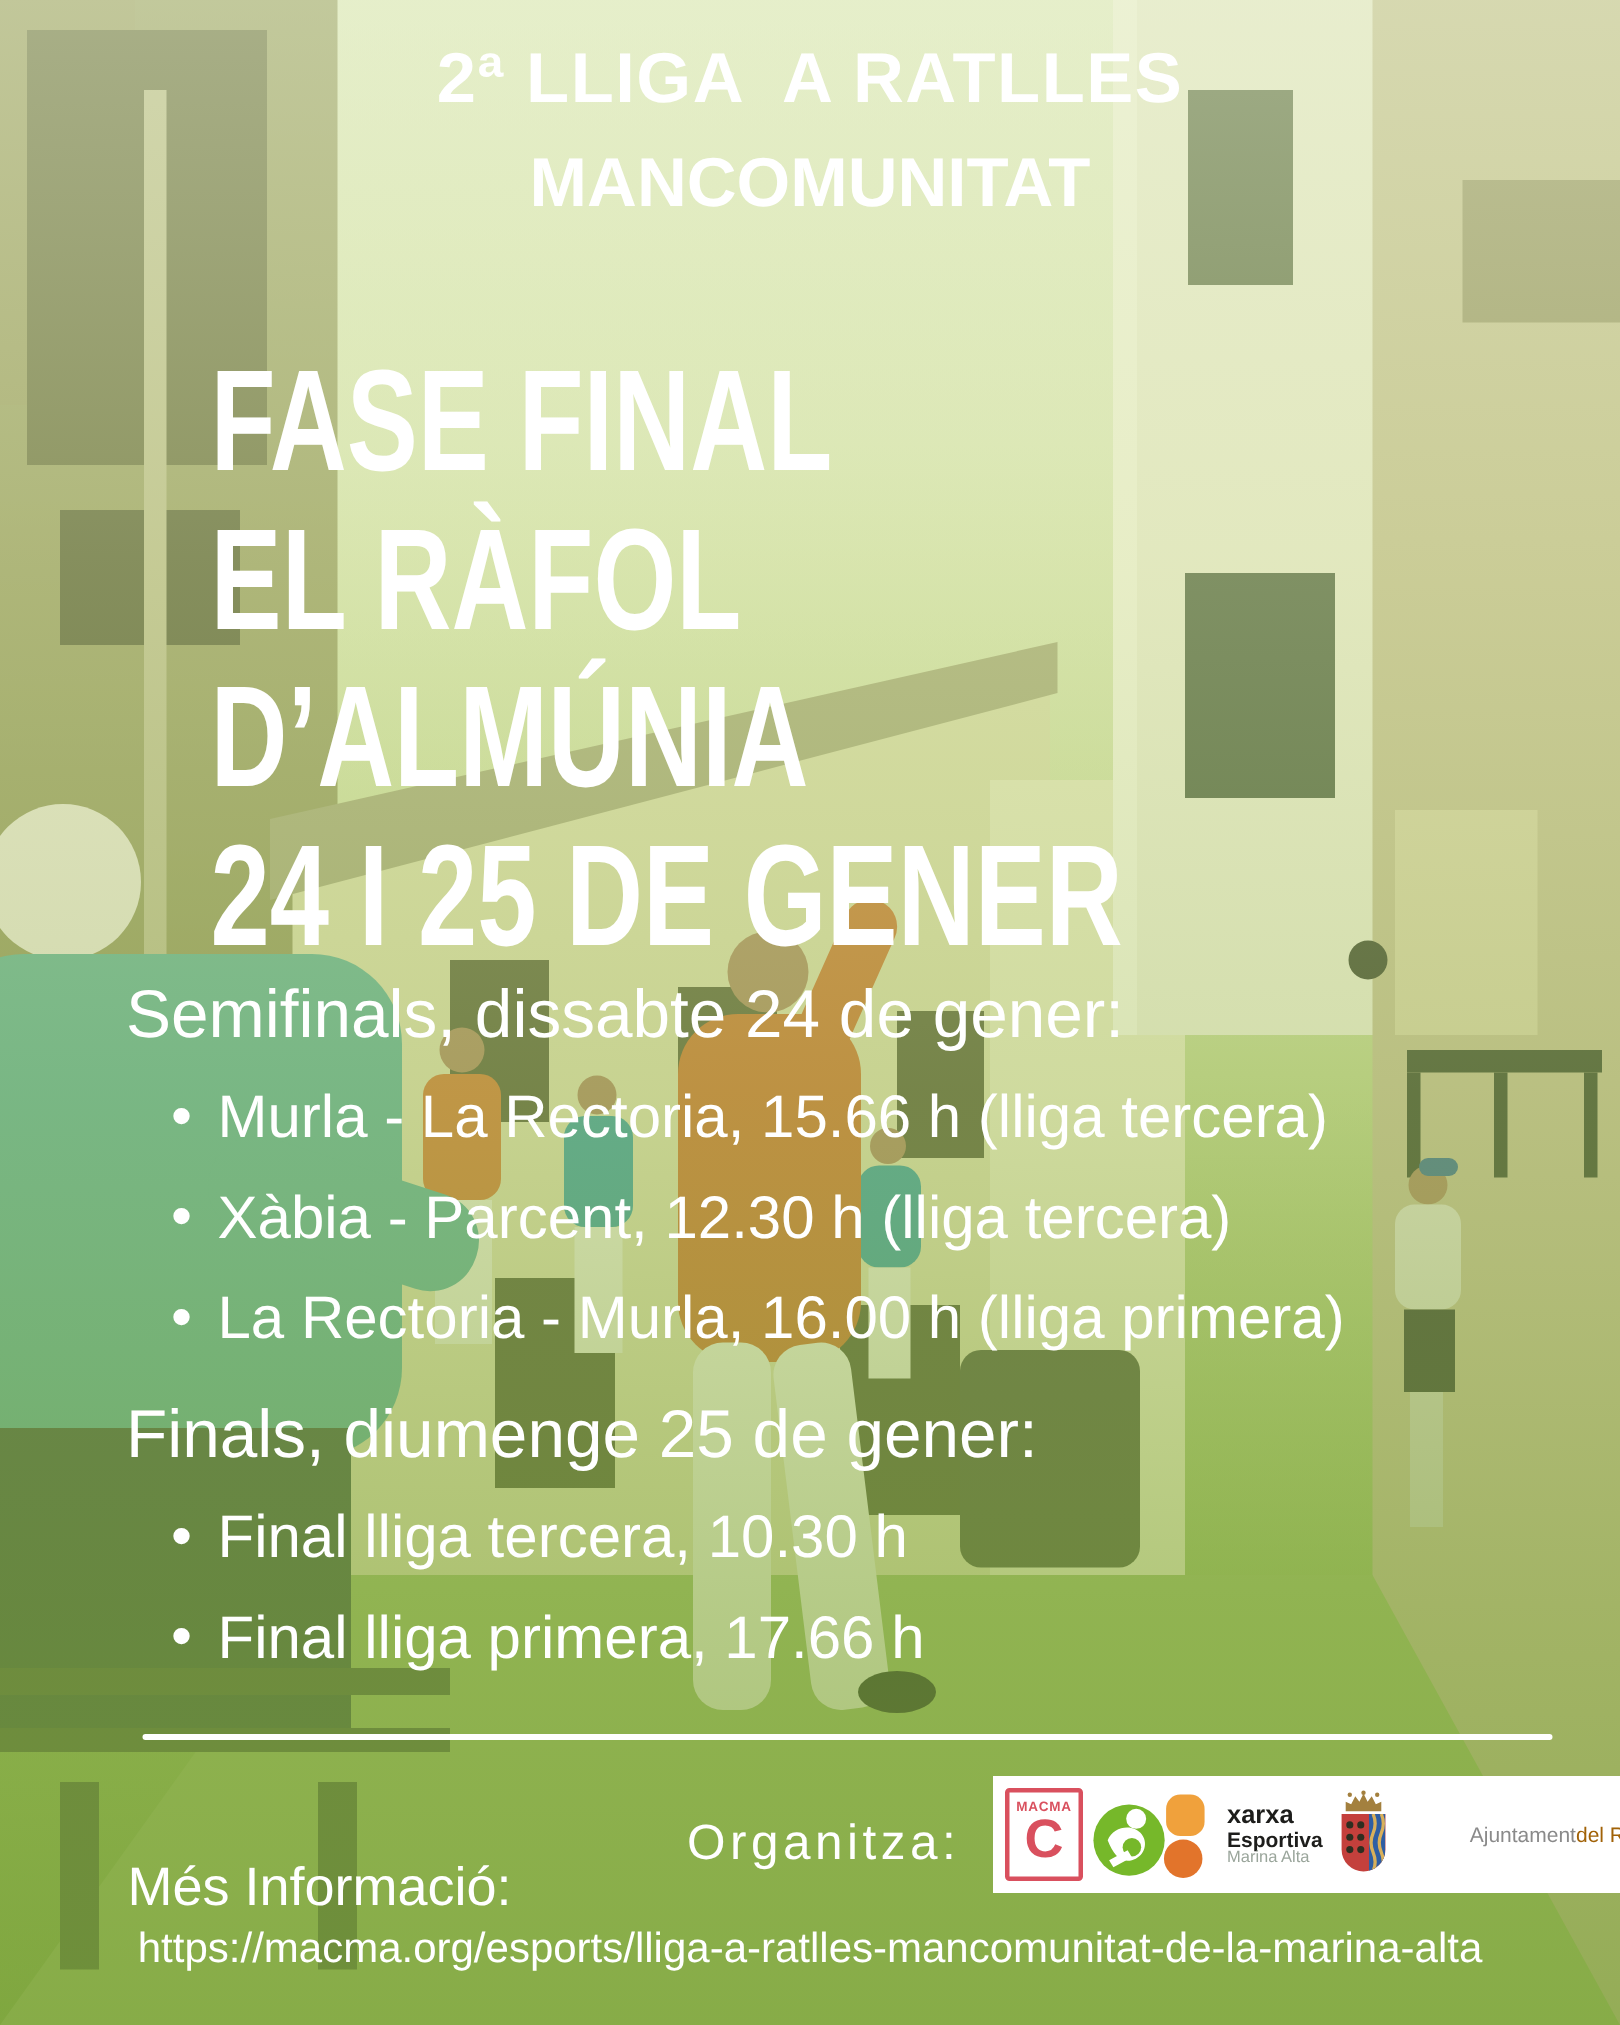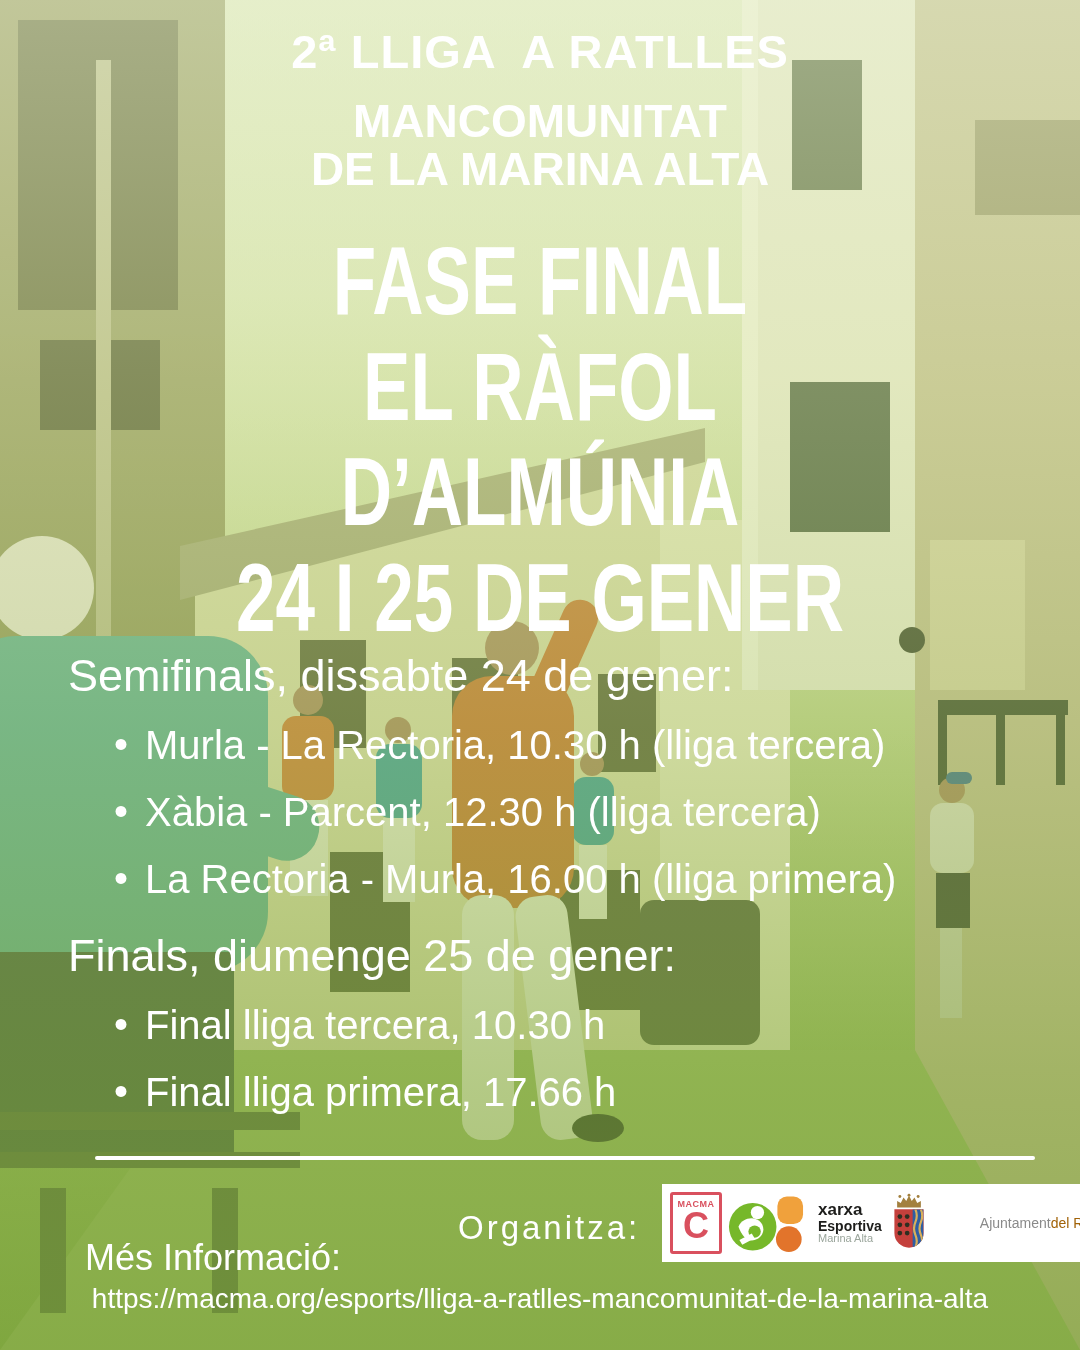--- a/index.html
+++ b/index.html
@@ -23,30 +23,30 @@
   }
   .content { position: absolute; inset: 0; z-index: 2; color: #ffffff; }
 
   
   .header { position: absolute; top: 24px; left: 0; right: 0; text-align: center; font-weight: 700; }
   .header .h1 { font-size: 47px; letter-spacing: 1px; margin-bottom: 18px; white-space: pre-wrap; }
   .header .h2 { font-size: 46px; line-height: 1.05; }
   .header .h3 { font-size: 46px; line-height: 1.05; }
 
   
-  .big { position: absolute; top: 228px; left: 0; right: 0; text-align: center; font-weight: 700; }
+  .big { position: absolute; top: 228px; left: 0; right: 0; font-weight: 700; }
   .big .line {
     font-size: 96px; line-height: 1.10;
     transform: scaleX(0.74); transform-origin: center;
     white-space: nowrap;
   }
 
   
   .schedule { position: absolute; top: 650px; left: 68px; right: 28px; }
-  .sched-heading { font-size: 45px; font-weight: 400; margin: 0 0 20px 0; }
+  .sched-heading { font-size: 45px; font-weight: 400; margin: 0 0 20px 16px; }
   .sched-heading.second { margin-top: 26px; }
   .schedule ul { list-style: none; margin: 0; padding: 0; }
   .schedule li { position: relative; padding-left: 77px; font-size: 40px; line-height: 1.18; margin-bottom: 20px; }
   .schedule li .dot { position: absolute; left: 46px; top: -1px; font-size: 40px; }
 
   
   .divider { position: absolute; top: 1156px; left: 95px; width: 940px; height: 4px; background: #ffffff; border-radius: 2px; }
   .mesinfo { position: absolute; top: 1222px; left: 85px; font-size: 36px; margin-top: 15px; }
   .organitza { position: absolute; top: 1209px; left: 458px; font-size: 33px; letter-spacing: 3px; }
   .logobox {
@@ -160,34 +160,33 @@
   </g>
 </svg>
 
 <div class="overlay"></div>
 
 <div class="content">
 
   <div class="header">
     <div class="h1">2ª LLIGA  A RATLLES</div>
     <div class="h2">MANCOMUNITAT</div>
-    <div class="h3">DE LA MARINA ALTA</div>
   </div>
 
   <div class="big">
     <div class="line">FASE FINAL</div>
     <div class="line">EL RÀFOL</div>
     <div class="line">D’ALMÚNIA</div>
     <div class="line">24 I 25 DE GENER</div>
   </div>
 
   <div class="schedule">
     <div class="sched-heading">Semifinals, dissabte 24 de gener:</div>
     <ul>
-      <li><span class="dot">•</span><span>Murla - La Rectoria, 10.30 h (lliga tercera)</span></li>
+      <li><span class="dot">•</span><span>Murla - La Rectoria, 15.66 h (lliga tercera)</span></li>
       <li><span class="dot">•</span><span>Xàbia - Parcent, 12.30 h (lliga tercera)</span></li>
       <li><span class="dot">•</span><span>La Rectoria - Murla, 16.00 h (lliga primera)</span></li>
     </ul>
     <div class="sched-heading second">Finals, diumenge 25 de gener:</div>
     <ul>
       <li><span class="dot">•</span><span>Final lliga tercera, 10.30 h</span></li>
       <li><span class="dot">•</span><span>Final lliga primera, 17.66 h</span></li>
     </ul>
   </div>
 

